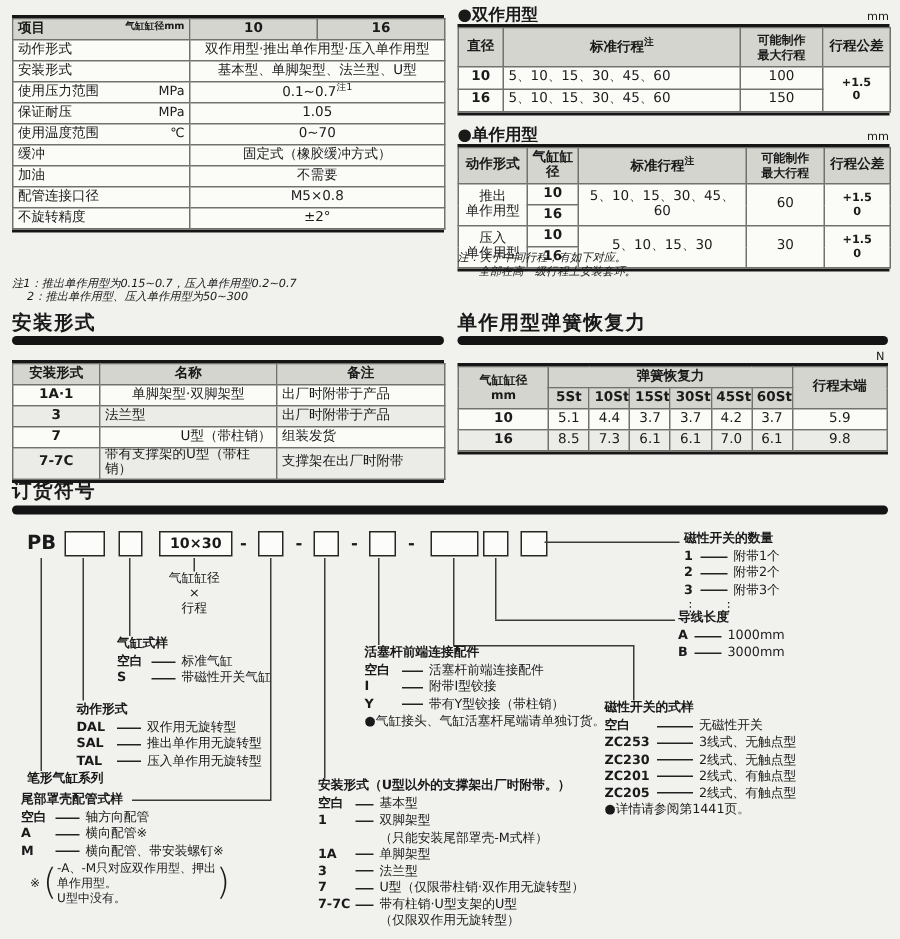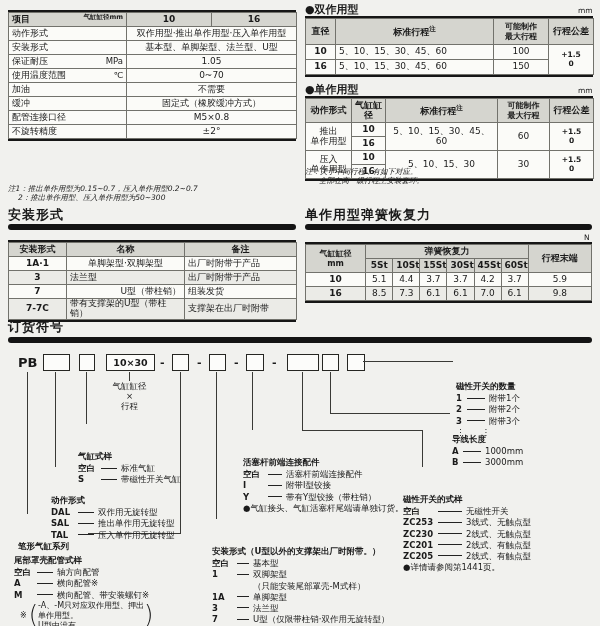--- a/index.html
+++ b/index.html
@@ -33,21 +33,21 @@
 
   
   .v{position:absolute;width:1px;background:#3a3a36;}
   .h{position:absolute;height:1px;background:#3a3a36;}
   .box{position:absolute;height:15px;border:1.5px solid #26262z;border:1.5px solid #262622;background:#fcfcfa;}
   .box .bt{display:block;text-align:center;font-weight:bold;font-size:9.5px;line-height:15px;}
   .pfx{position:absolute;font-weight:bold;font-size:13px;line-height:17px;}
   .sepd{position:absolute;font-weight:bold;font-size:11px;line-height:13px;}
 
   .blk{position:absolute;--cw:24px;--dw:14px;white-space:nowrap;}
-  .oh{font-weight:bold;font-size:8.5px;line-height:1.15;margin-top:27px;}
+  .oh{font-weight:bold;font-size:8.5px;line-height:1.15;}
   .opt{display:flex;align-items:center;font-size:8.5px;line-height:1;margin-top:2.6px;}
   .opt .oc{font-weight:bold;display:inline-block;width:var(--cw);flex:0 0 var(--cw);}
   .opt .dl{display:inline-block;height:1px;background:#222;width:var(--dw);flex:0 0 var(--dw);margin:0 4px 0 1px;}
   .onote{font-size:8.5px;line-height:1;margin-top:2.6px;margin-left:calc(var(--cw) + var(--dw) + 5px);}
   .bullet{font-size:8.5px;line-height:1;margin-top:3px;}
   .pnote{display:flex;align-items:center;margin-top:2px;}
   .pmark{font-size:8px;margin:0 2px 0 6px;}
   .bp{font-size:24px;font-weight:300;line-height:0.9;}
   .plines{display:flex;flex-direction:column;font-size:8px;line-height:1.22;}
   .sizelab{text-align:center;font-size:8.5px;line-height:1.15;}
@@ -75,34 +75,38 @@
       </tr>
       <tr>
             <td class="lbl"><span>动作形式</span></td>
             <td colspan="2"><span>双作用型·推出单作用型·压入单作用型</span></td>
           </tr>
       <tr>
             <td class="lbl"><span>安装形式</span></td>
             <td colspan="2"><span>基本型、单脚架型、法兰型、U型</span></td>
           </tr>
       <tr>
+            <td class="lbl"><span>使用压力范围</span><span class="u">MPa</span></td>
+            <td colspan="2"><span>0.1~0.7</span><sup>注1</sup></td>
+          </tr>
+      <tr>
             <td class="lbl"><span>保证耐压</span><span class="u">MPa</span></td>
             <td colspan="2"><span>1.05</span></td>
           </tr>
       <tr>
             <td class="lbl"><span>使用温度范围</span><span class="u">℃</span></td>
             <td colspan="2"><span>0~70</span></td>
           </tr>
       <tr>
+            <td class="lbl"><span>缓冲</span></td>
+            <td colspan="2"><span>固定式（橡胶缓冲方式）</span></td>
+          </tr>
+      <tr>
             <td class="lbl"><span>加油</span></td>
             <td colspan="2"><span>不需要</span></td>
-          </tr>
-      <tr>
-            <td class="lbl"><span>缓冲</span></td>
-            <td colspan="2"><span>固定式（橡胶缓冲方式）</span></td>
           </tr>
       <tr>
             <td class="lbl"><span>配管连接口径</span></td>
             <td colspan="2"><span>M5×0.8</span></td>
           </tr>
       <tr>
             <td class="lbl"><span>不旋转精度</span></td>
             <td colspan="2"><span>±2°</span></td>
           </tr>
       </tbody>

